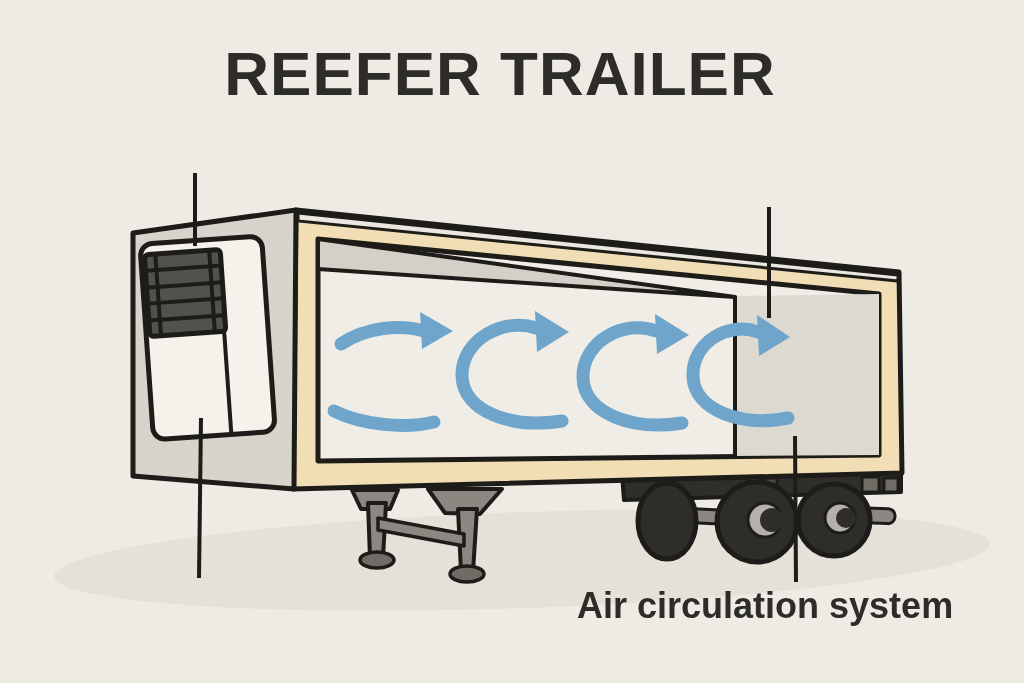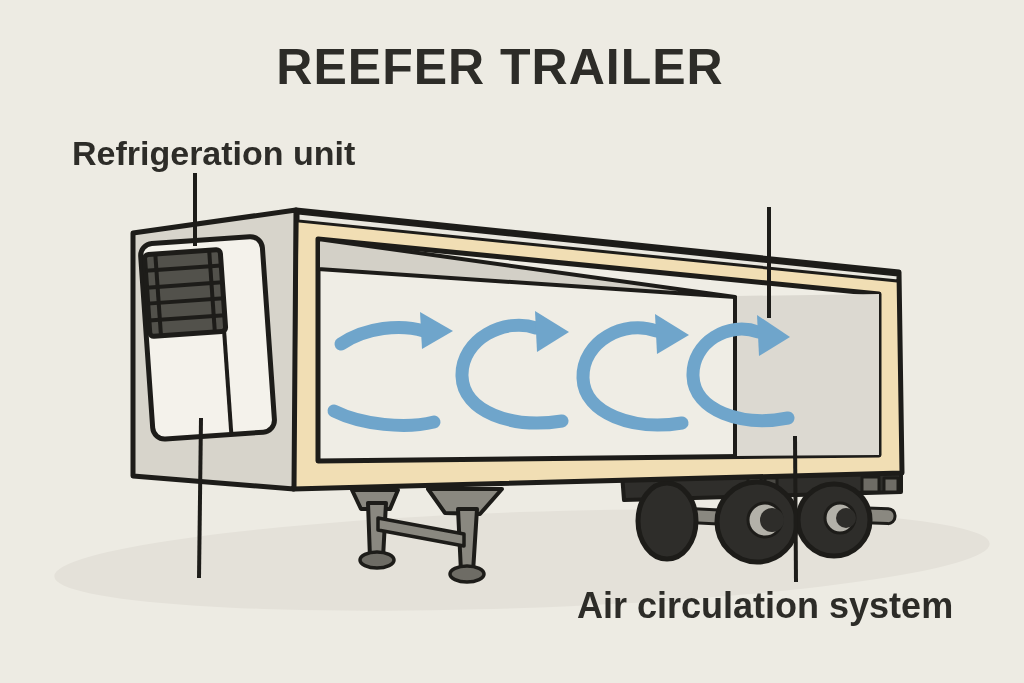--- a/index.html
+++ b/index.html
@@ -5,21 +5,21 @@
   html,body{margin:0;padding:0;}
   .canvas{
     position:relative;
     width:1024px;height:683px;
     background:#EDEBE3;
     font-family:"Liberation Sans","DejaVu Sans",sans-serif;
     overflow:hidden;
   }
   .title{
     position:absolute;top:38px;left:500px;transform:translateX(-50%);
-    font-size:50px;font-weight:700;letter-spacing:1px;
+    font-size:62px;font-weight:700;letter-spacing:1px;
     color:#2D2C28;white-space:nowrap;
   }
   .callout{
     position:absolute;
     font-size:34px;font-weight:700;
     color:#2D2C28;white-space:nowrap;
   }
   .callout.refrig{top:134px;left:72px;}
   .callout.insul{top:160px;left:683px;}
   .callout.aircirc{top:585px;left:577px;font-size:36px;}
@@ -106,15 +106,14 @@
 
     <g stroke="#1D1C19" stroke-width="4">
       <line x1="195" y1="173" x2="195" y2="246"></line>
       <line x1="201" y1="418" x2="199" y2="578"></line>
       <line x1="769" y1="207" x2="769" y2="318"></line>
       <line x1="795" y1="436" x2="796" y2="582"></line>
     </g>
   </svg>
 
   <div class="title">REEFER TRAILER</div>
-  <div class="callout refrig">Refrigeration unit</div>
   <div class="callout aircirc">Air circulation system</div>
 </div>
 
 </body></html>

